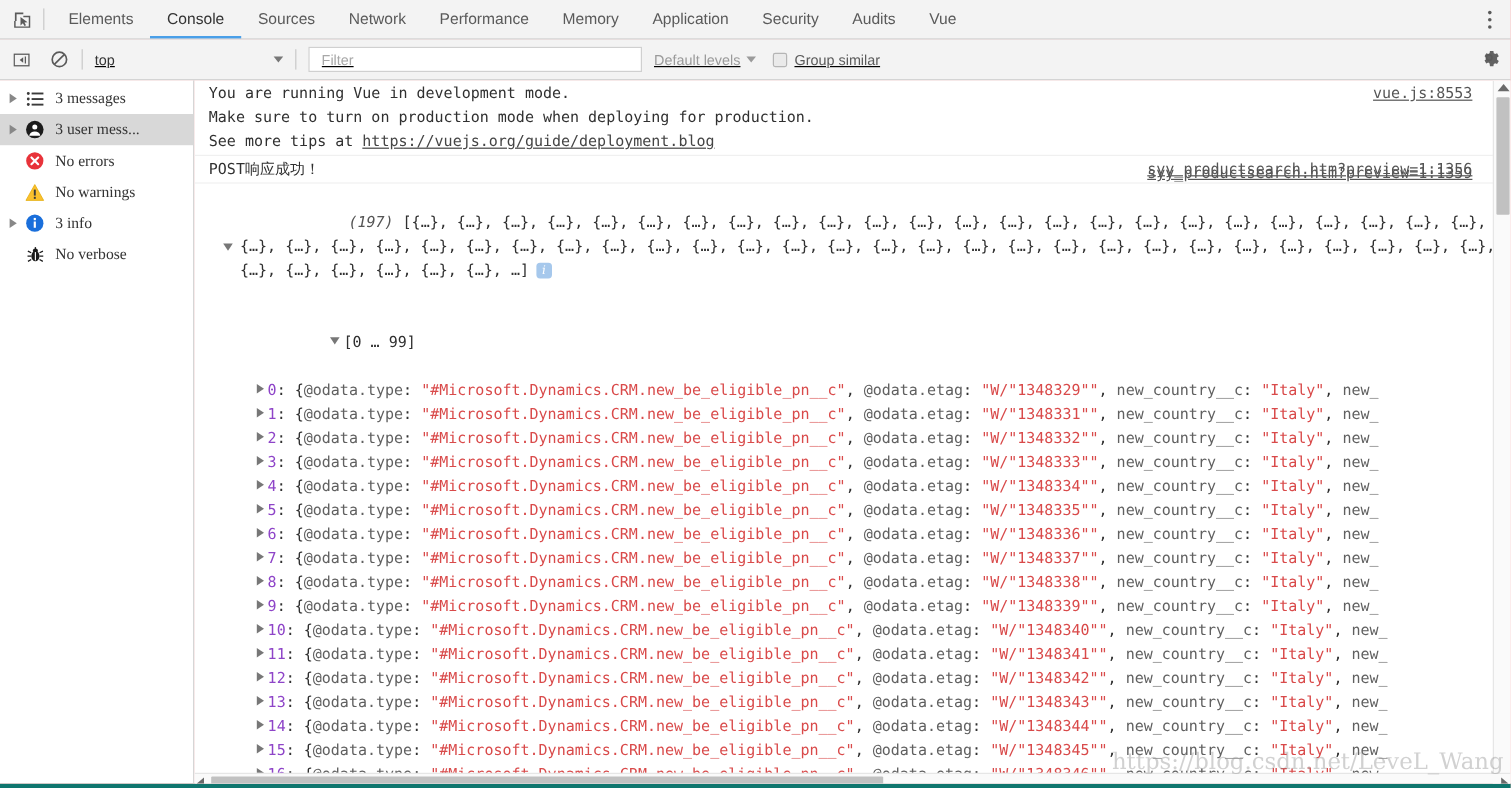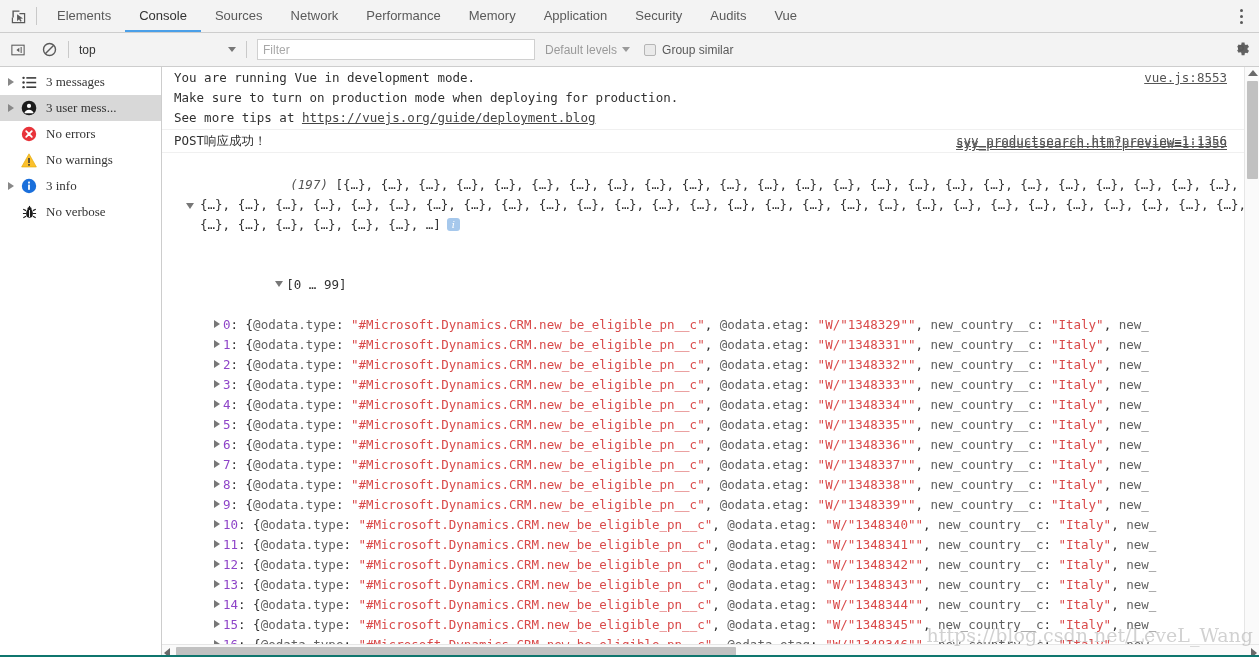--- a/index.html
+++ b/index.html
@@ -10,21 +10,21 @@
   body {
     font-family: "Liberation Sans", sans-serif;
     -webkit-font-smoothing: antialiased;
   }
   #app {
     position: relative;
     width: 1259px;
     height: 657px;
     overflow: hidden;
     background: #fca5a5;
-    border-bottom: 2px solid #0f766e;
+    border-bottom: 4px solid #0f766e;
     box-sizing: border-box;
   }
 
   
   .tabbar {
     display: flex;
     align-items: stretch;
     height: 32px;
     background: #f3f3f3;
     border-bottom: 1px solid #cdcdcd;
@@ -88,20 +88,21 @@
   }
 
   
   .filterbar {
     display: flex;
     align-items: center;
     height: 33px;
     background: #f3f3f3;
     border-bottom: 1px solid #cdcdcd;
     position: relative;
+    text-decoration: underline;
   }
   .fb-icon-btn {
     width: 26px;
     height: 26px;
     display: flex;
     align-items: center;
     justify-content: center;
     cursor: pointer;
     margin-left: 5px;
   }
@@ -129,21 +130,21 @@
     border-right: 4px solid transparent;
     border-top: 5px solid #777;
   }
   .filter-input {
     width: 278px;
     height: 21px;
     background: #ffffff;
     border: 1px solid #d0d0d0;
     font-size: 12px;
     color: #333;
-    padding: 0 5px;
+    padding: 0 10px;
     margin-left: 4px;
     box-sizing: border-box;
     font-family: "Liberation Sans", sans-serif;
     outline: none;
   }
   .filter-input::placeholder { color: #a8a8a8; }
   .levels {
     display: flex;
     align-items: center;
     font-size: 12px;

